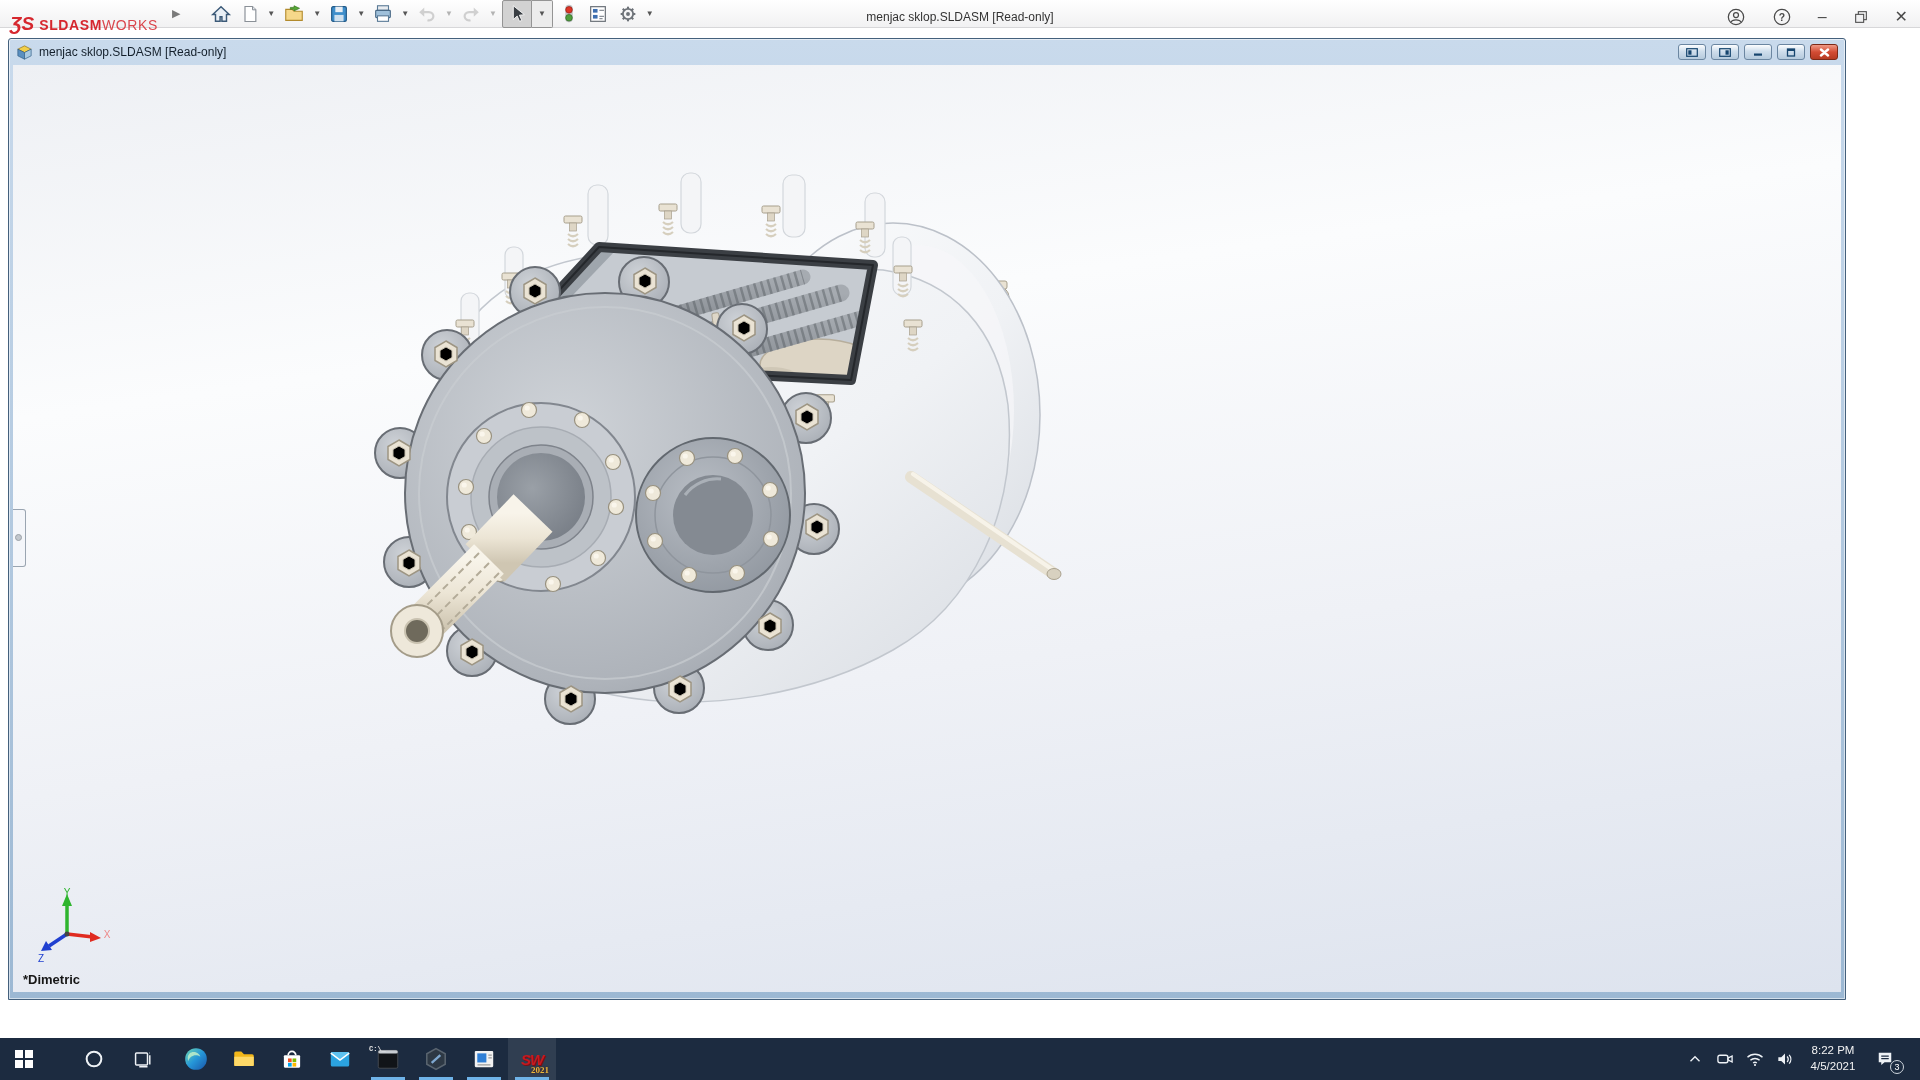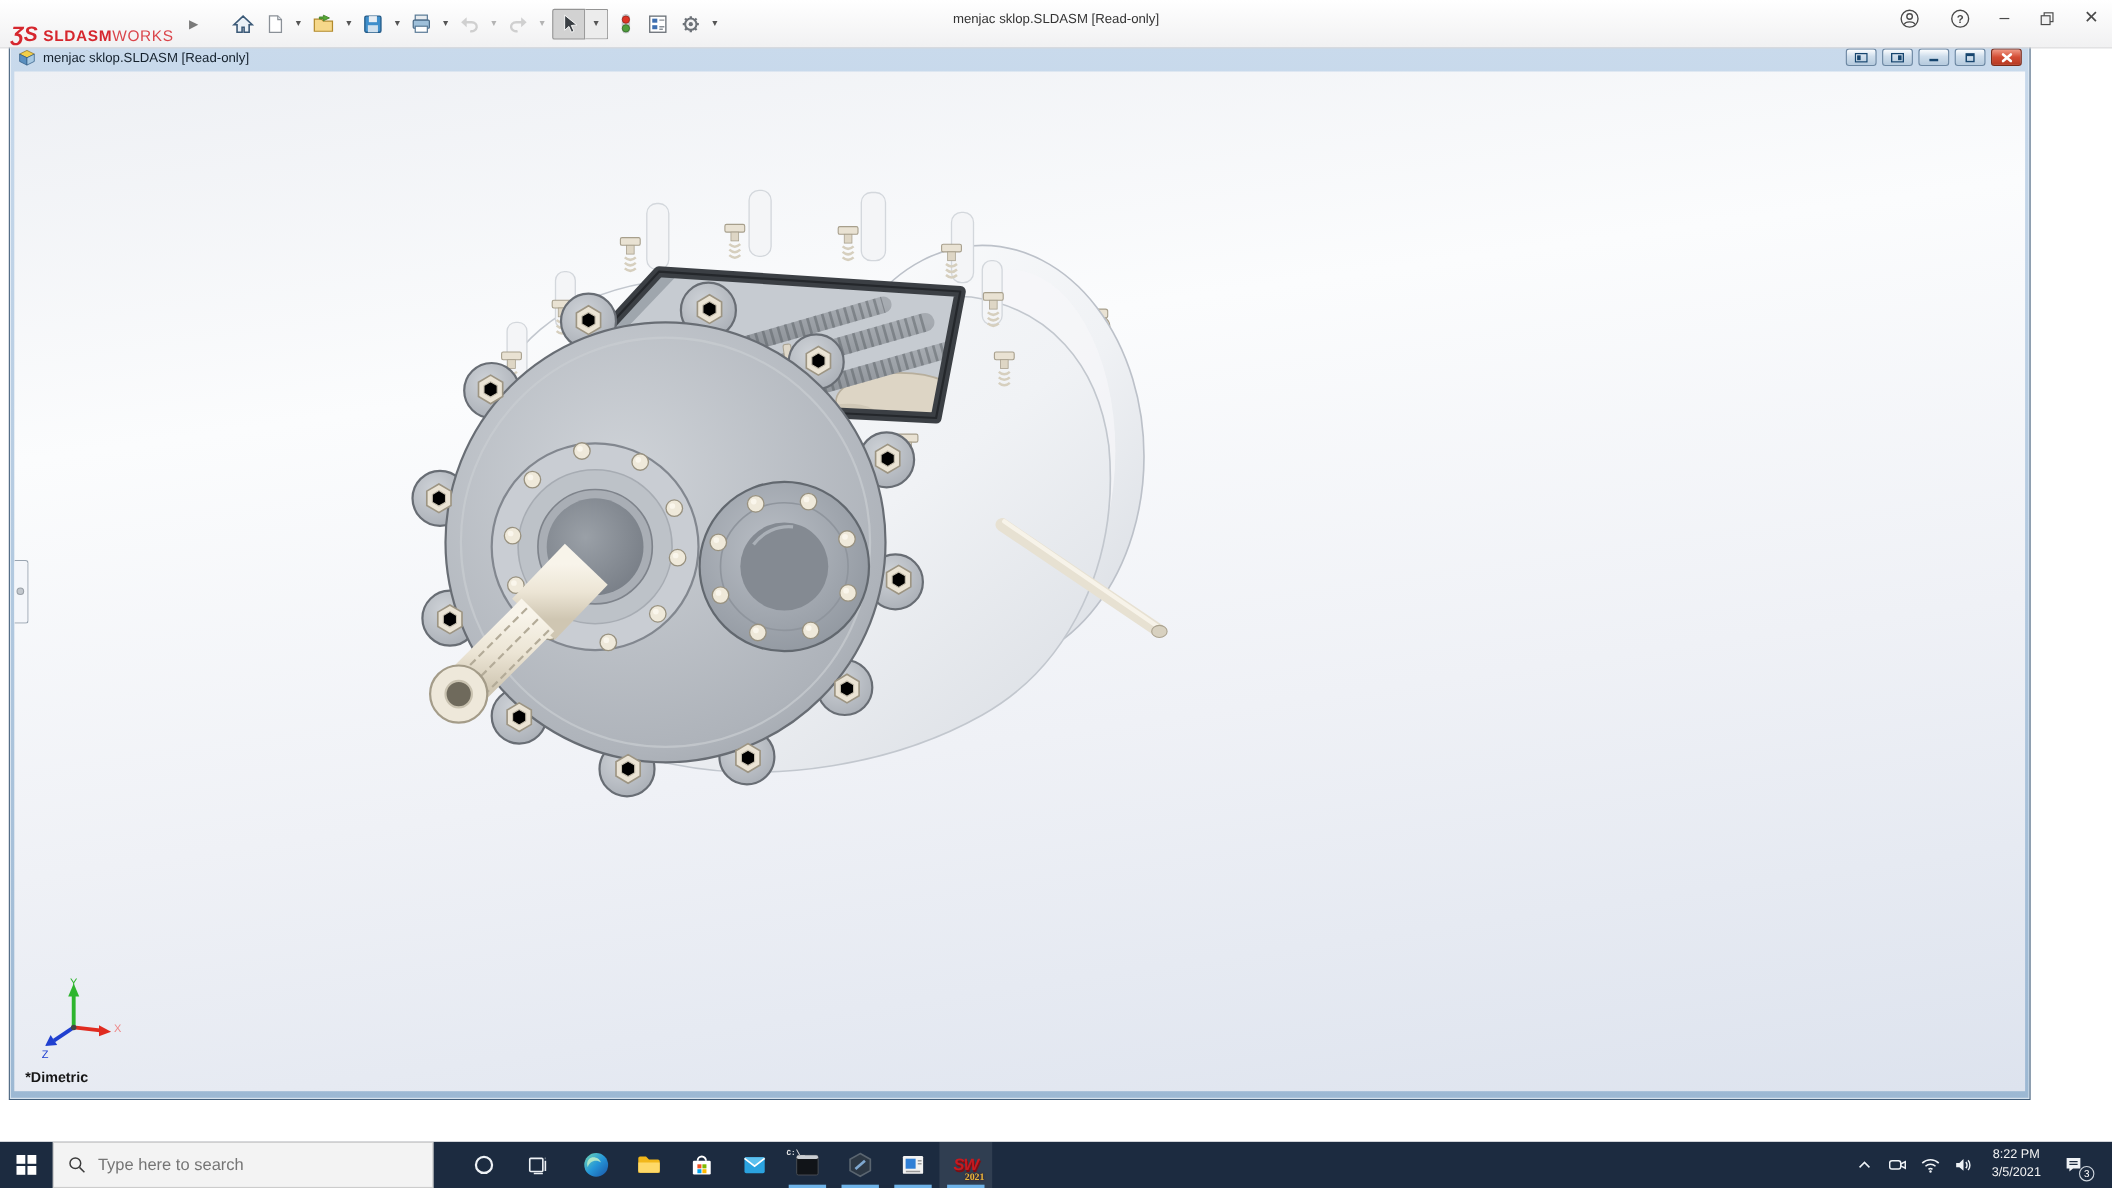--- a/index.html
+++ b/index.html
@@ -1,20 +1,20 @@
 <!DOCTYPE html>
 <html><head>
 <meta charset="utf-8">
 <style>
   * { margin:0; padding:0; box-sizing:border-box; }
   html,body { width:1920px; height:1080px; overflow:hidden;
     font-family:"Liberation Sans", sans-serif; background:#ffffff; position:relative; }
 
   
-  .appbar { position:absolute; left:0; top:0; width:1920px; height:44px;
+  .appbar { position:absolute; left:0; top:0; width:1920px; height:28px;
     background:linear-gradient(#ffffff,#f1f1f2); border-bottom:1px solid #d7d7d9;
     display:flex; align-items:center; z-index:6; }
   .logo { display:flex; align-items:baseline; margin-left:10px; color:#d6272e; white-space:nowrap; }
   .logo .mark { font-style:italic; font-weight:bold; font-size:19px; margin-right:5px; }
   .logo .bold { font-weight:bold; font-size:14px; letter-spacing:.6px; }
   .logo .light { font-weight:normal; font-size:14px; letter-spacing:.6px; opacity:.85;margin-top:24px; }
   .fly { color:#7a7a7a; font-size:11px; margin-left:14px; }
   .tbgroup { display:flex; align-items:center; margin-left:26px; }
   .tbtn { height:28px; display:flex; align-items:center; padding:0 4px; border-radius:2px; }
   .tbtn svg { display:block; }
@@ -464,27 +464,20 @@
 
 <div class="taskbar">
   <div class="startbtn">
     <span class="winlogo">
         <i></i>
         <i></i>
         <i></i>
         <i></i>
       </span>
   </div>
-  <div class="searchbox">
-    <svg width="18" height="18" viewBox="0 0 24 24">
-      <circle cx="10" cy="10" r="6.5" fill="none" stroke="#3b3b3b" stroke-width="1.8"></circle>
-      <line x1="15" y1="15" x2="21" y2="21" stroke="#3b3b3b" stroke-width="1.8"></line>
-    </svg>
-    <input type="text" placeholder="Type here to search" style="">
-  </div>
 
   <div class="tcell" style="margin-left:22px;">
     <svg width="22" height="22" viewBox="0 0 24 24">
       <circle cx="12" cy="12" r="8" fill="none" stroke="#eef2f6" stroke-width="2.2"></circle>
     </svg>
   </div>
   <div class="tcell">
     <svg width="22" height="22" viewBox="0 0 24 24">
       <rect x="5" y="5.5" width="13" height="13" rx="1" fill="none" stroke="#eef2f6" stroke-width="1.6"></rect>
       <path d="M20.5 8v10M18 20.5h-9" stroke="#eef2f6" stroke-width="1.6"></path>
@@ -580,21 +573,21 @@
       </svg>
     </div>
     <div class="trayic">
       <svg width="20" height="20" viewBox="0 0 24 24">
         <path d="M4 10v4.5h3.5L12 18.5v-13L7.5 10z" fill="#eef2f6"></path>
         <path d="M14.5 9a4.5 4.5 0 0 1 0 6.5M17 7a8 8 0 0 1 0 10.5" fill="none" stroke="#eef2f6" stroke-width="1.6"></path>
       </svg>
     </div>
     <div class="clock">
       <div>8:22 PM</div>
-      <div>3/5/2021</div>
+      <div>4/5/2021</div>
     </div>
     <div class="trayic" style="width:38px;">
       <svg width="20" height="20" viewBox="0 0 24 24">
         <path d="M4.5 4.5h15V16h-8l-4 3.2V16h-3z" fill="#eef2f6"></path>
         <path d="M7.5 8.5h9M7.5 11.5h9" stroke="#1c2b40" stroke-width="1.4"></path>
       </svg>
       <span class="badge">3</span>
     </div>
   </div>
 </div>

